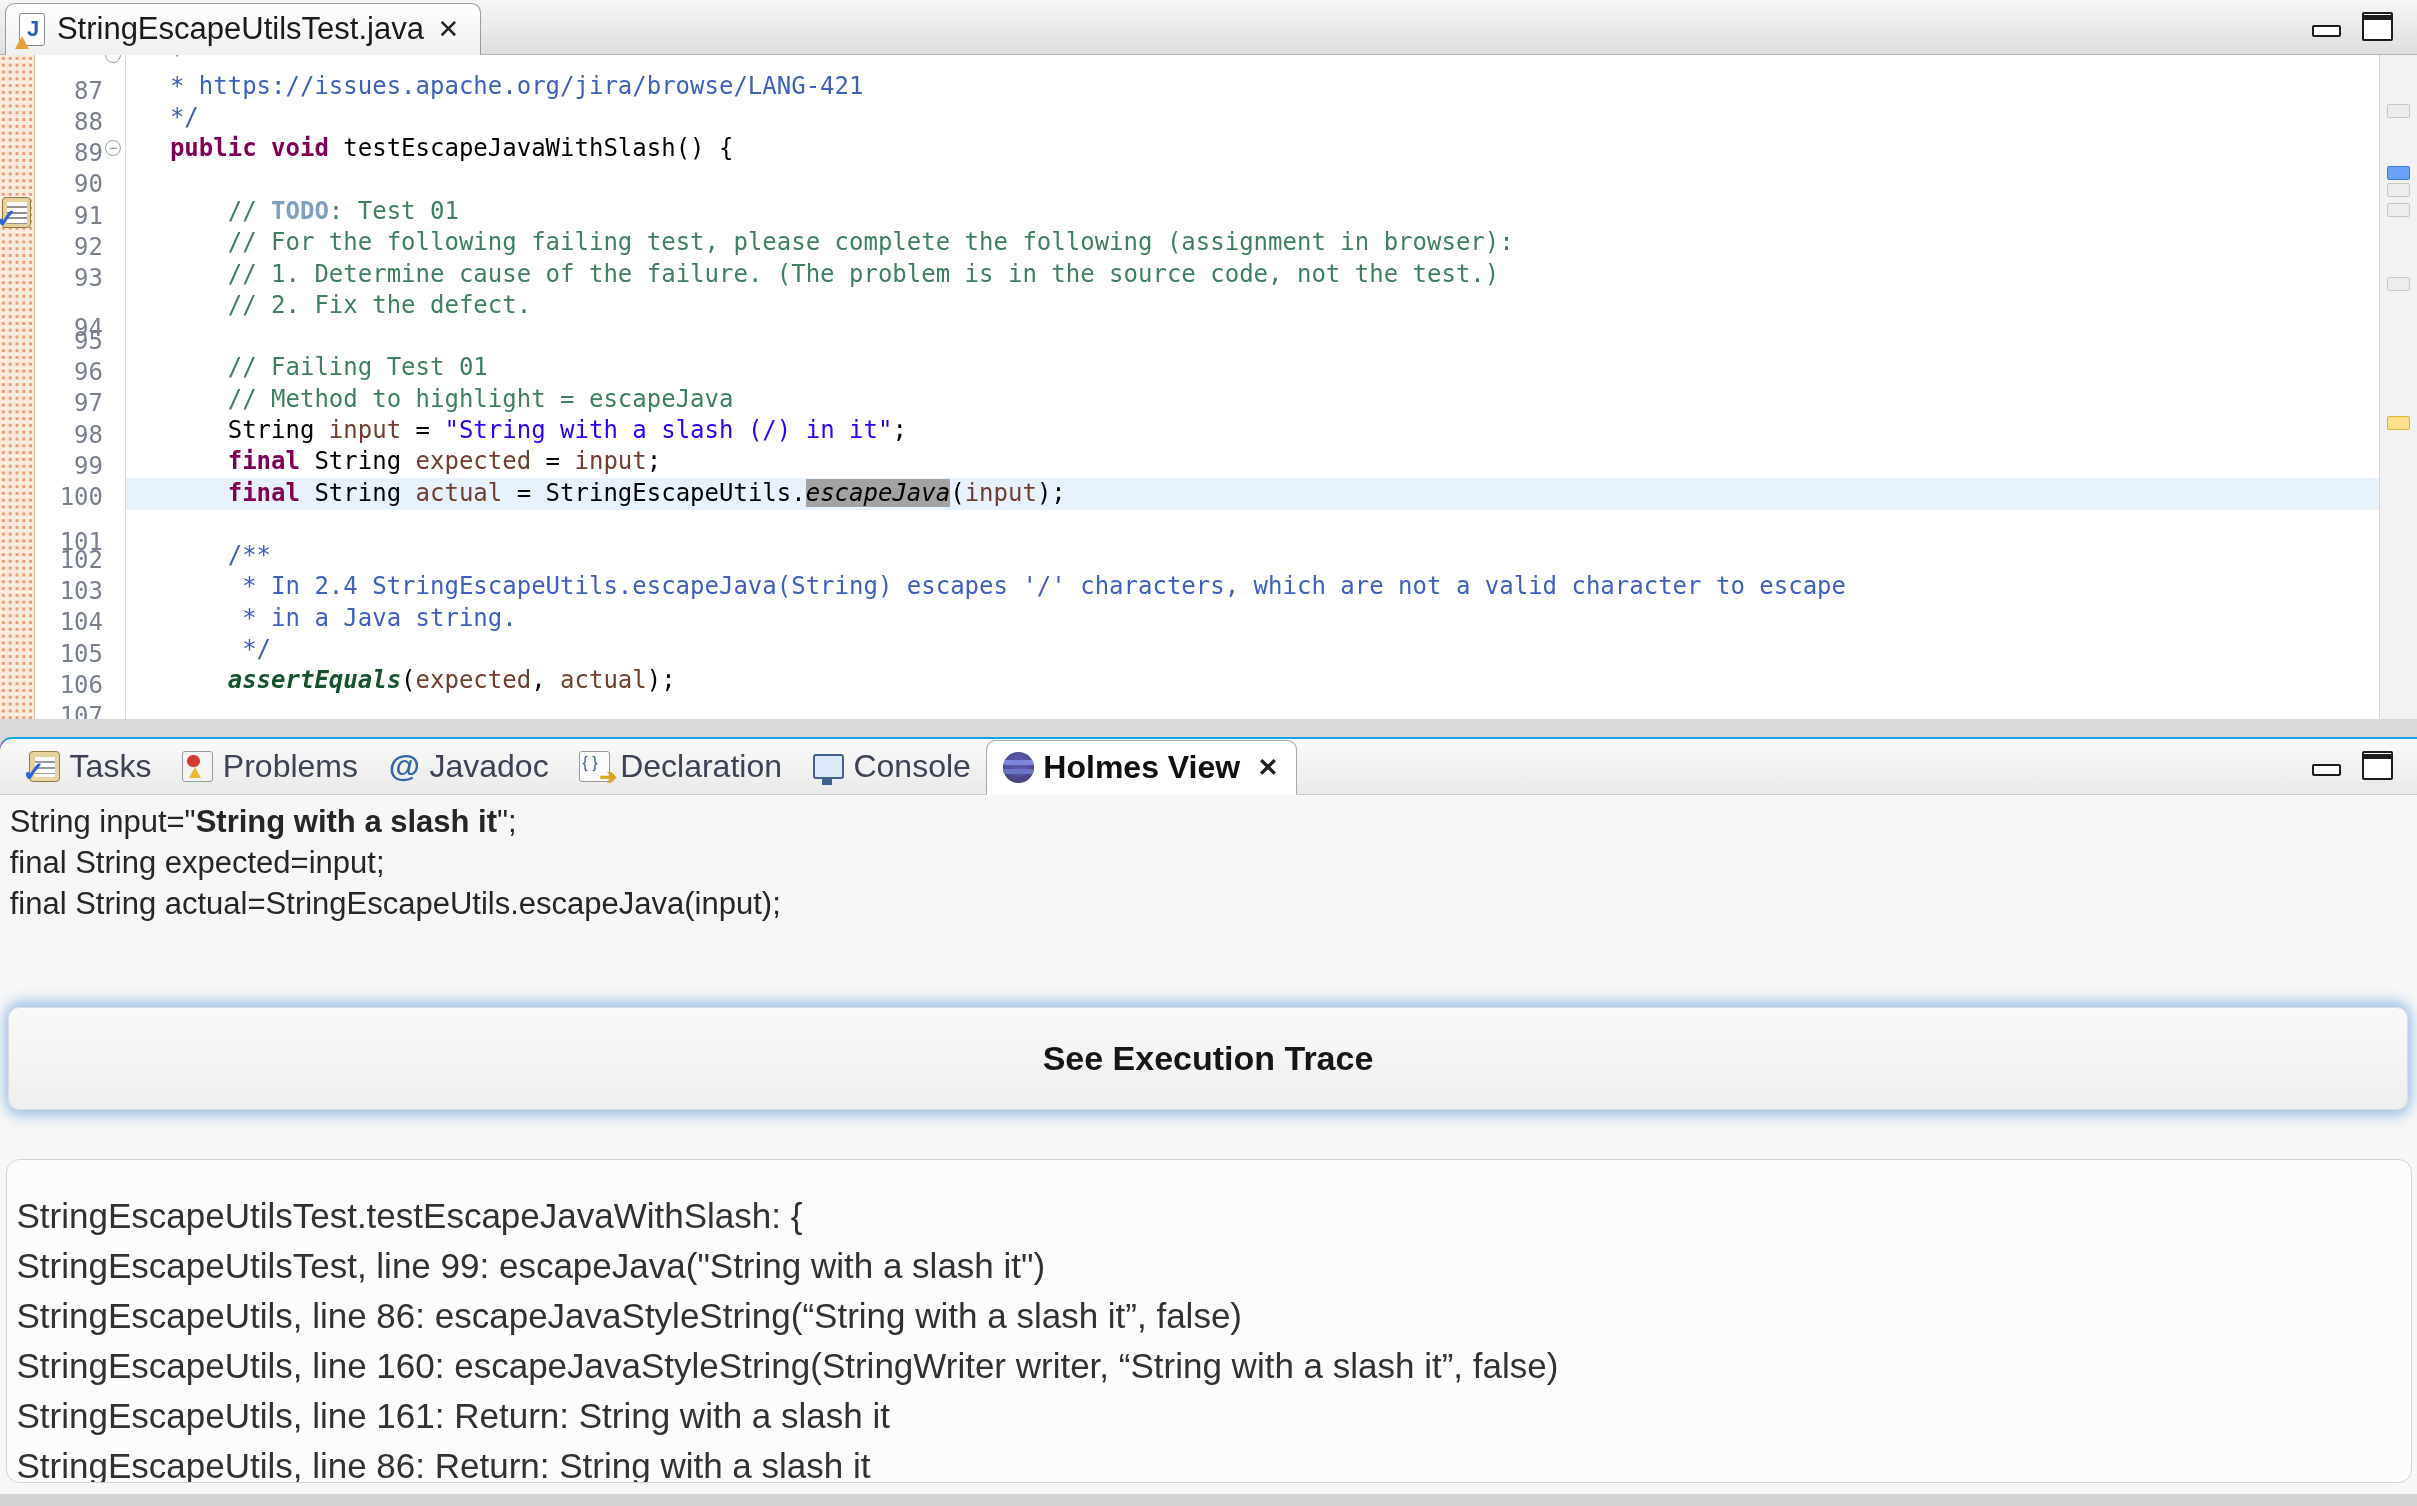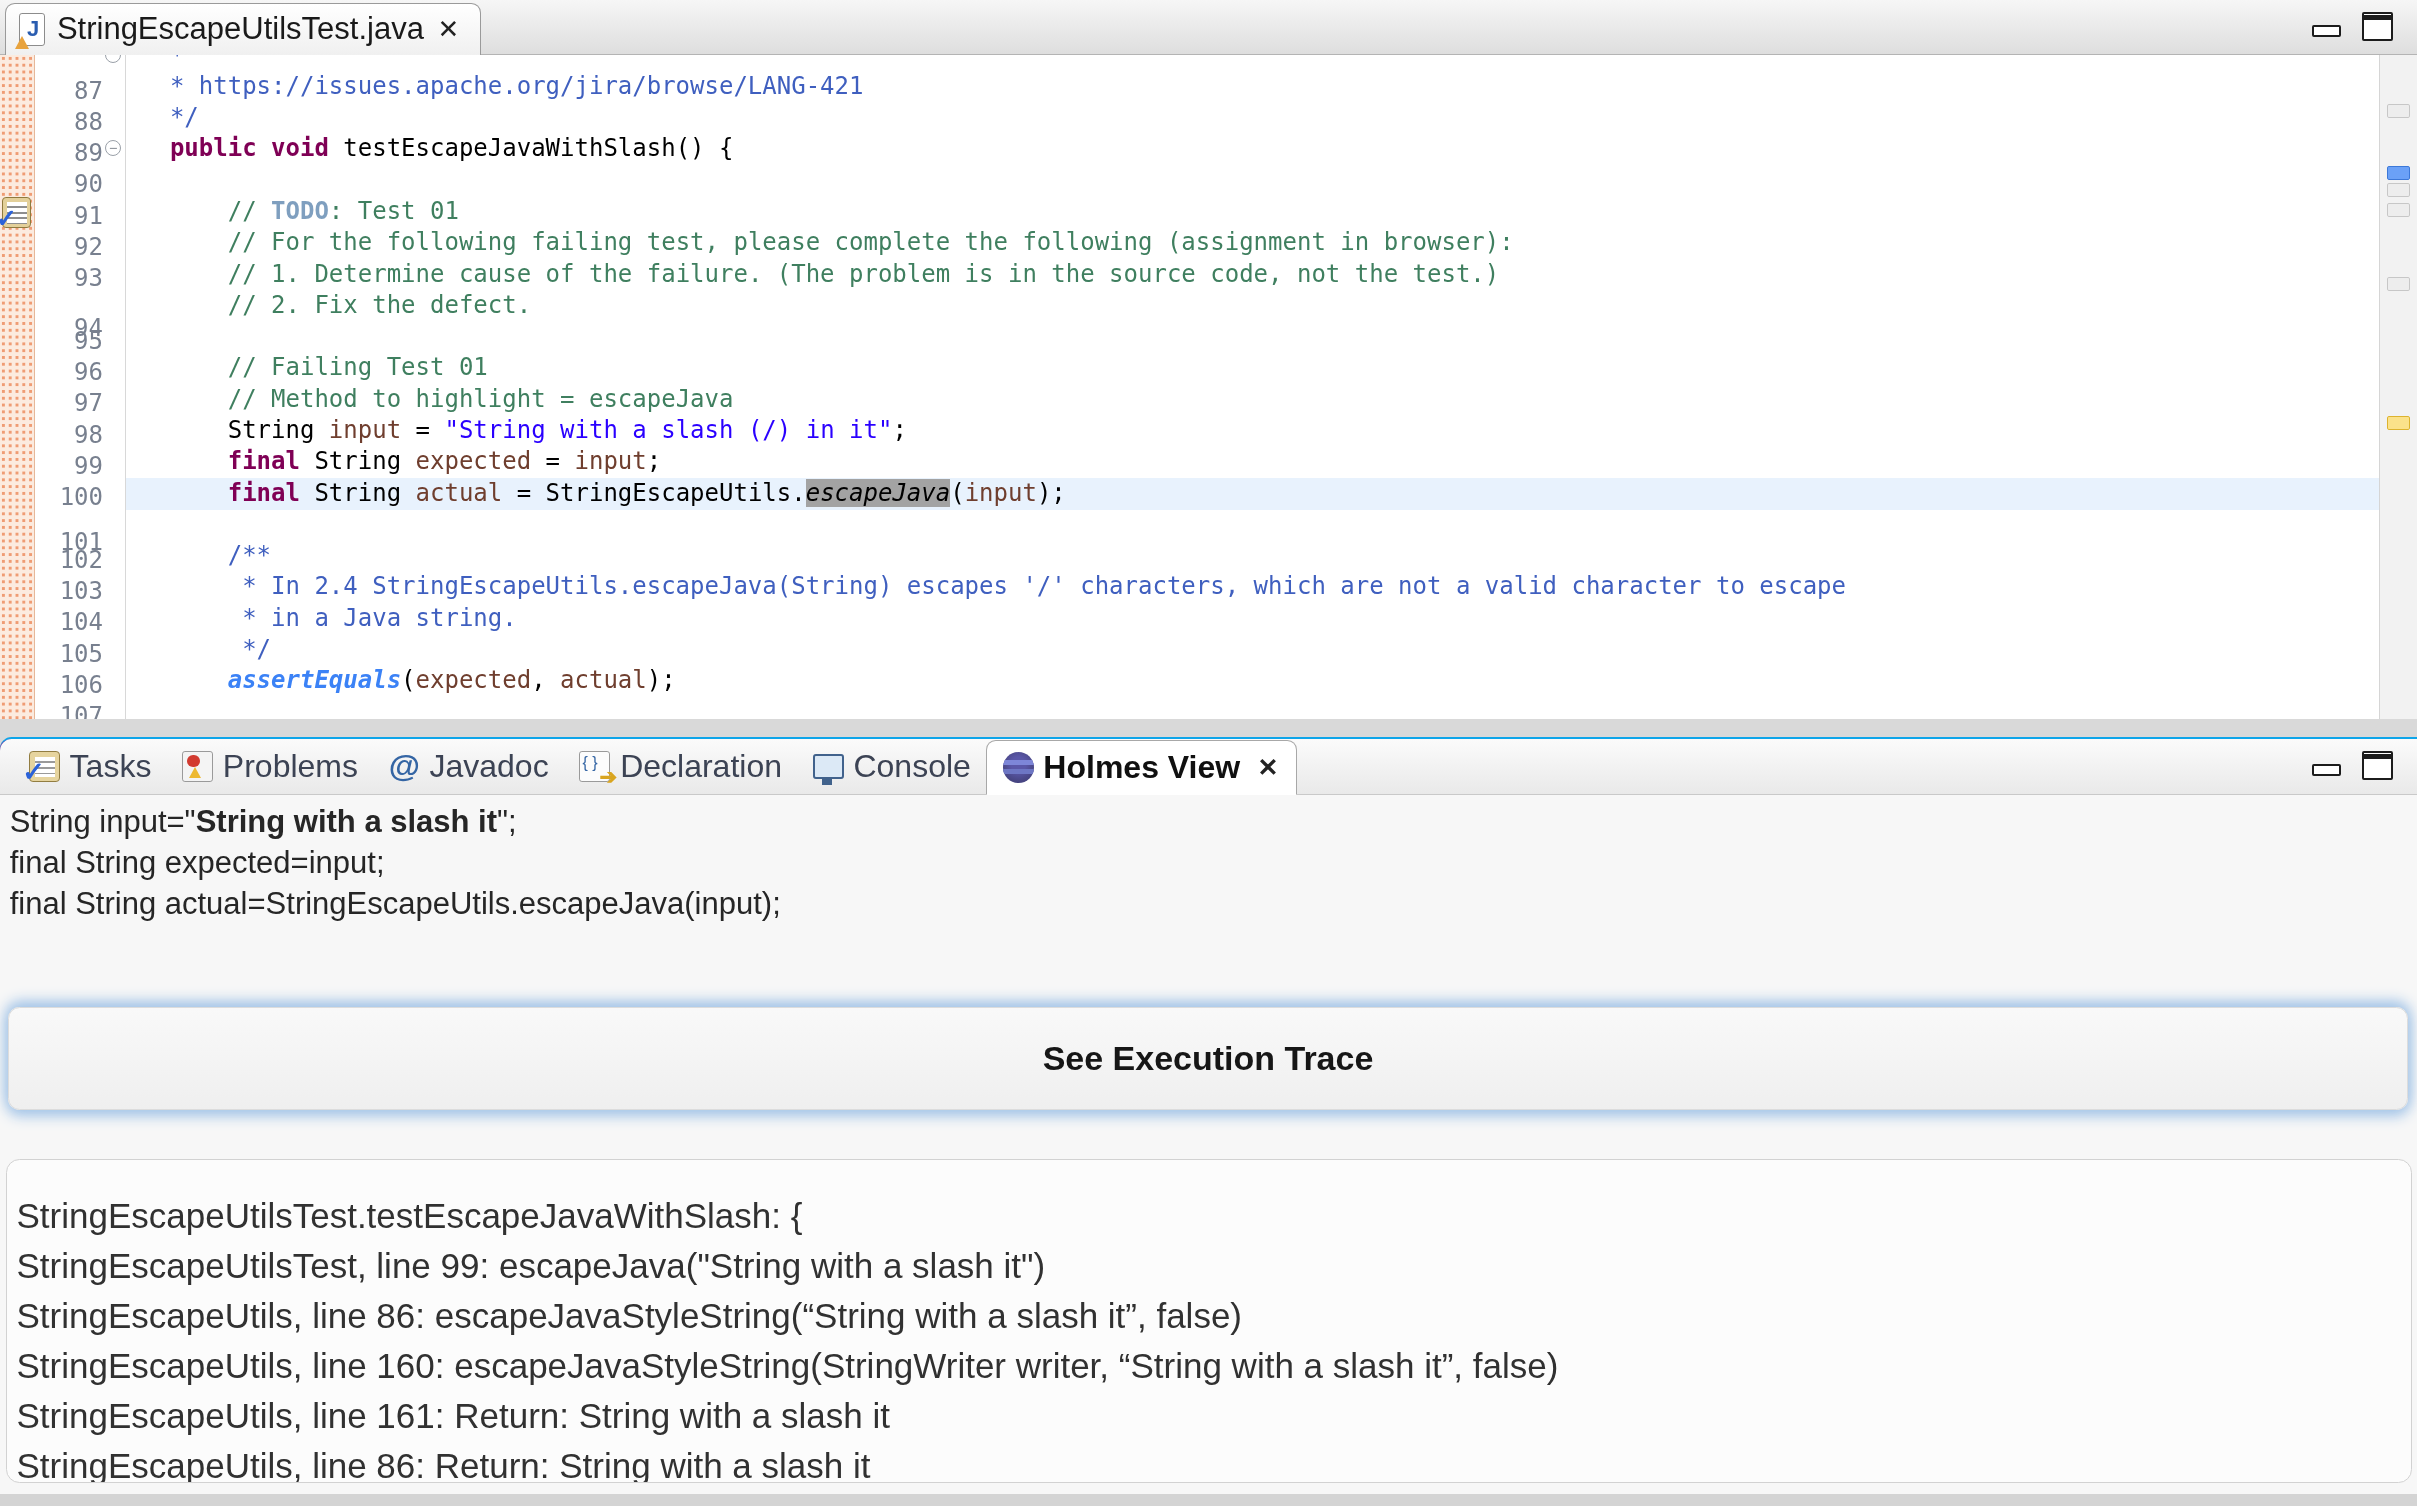--- a/index.html
+++ b/index.html
@@ -50,21 +50,21 @@
   .hl-row { position:absolute; left:126px; right:0; height:32px; background:#e8f2fd; }
   .crow { position:absolute; left:141px; white-space:pre;
     font-family:"DejaVu Sans Mono", monospace; font-size:24px; line-height:31px; color:#000; }
   .sy-k { color:#7f0055; font-weight:bold; }
   .sy-s { color:#2a00ff; }
   .sy-c { color:#3f7f5f; }
   .sy-j { color:#3f5fbf; }
   .sy-t { color:#7f9fbf; font-weight:bold; }
   .sy-v { color:#6f3e2e; }
   .sy-o { color:#000; font-style:italic; background:#a3a3a3; }
-  .sy-a { color:#3b82f6; font-weight:bold; font-style:italic; }
+  .sy-a { color:#14532d; font-weight:bold; font-style:italic; }
   .ruler { position:absolute; right:0; top:0; width:39px; height:100%;
     background:#f2f2f2; border-left:1px solid #d5d5d5; z-index:8; }
   .mark { position:absolute; left:6.8px; width:23px; height:13.5px; border-radius:1.9px; }
   .mark.gray   { background:#ededed; border:1.9px solid #c7c7c7; }
   .mark.blue   { background:#6ba1f7; border:1.9px solid #3c78d8; }
   .mark.yellow { background:#fbe28a; border:1.9px solid #ddb32e; }
 
   
   .panel { position:absolute; left:0; top:737px; width:2418px; height:770px;
     background:#4c1d95; border-top:2px solid #0ea5e9; border-radius:11.6px 0 0 0; }

